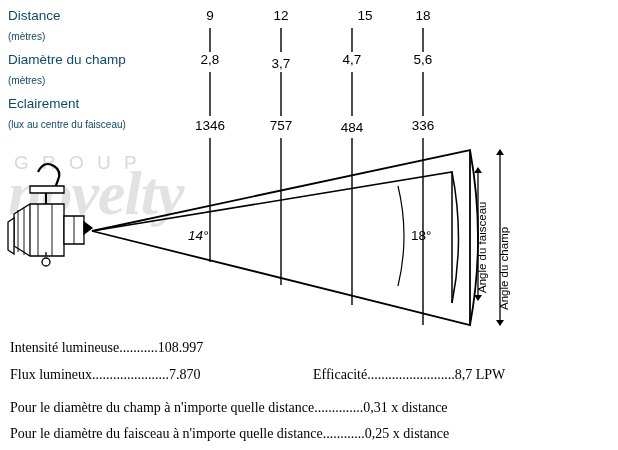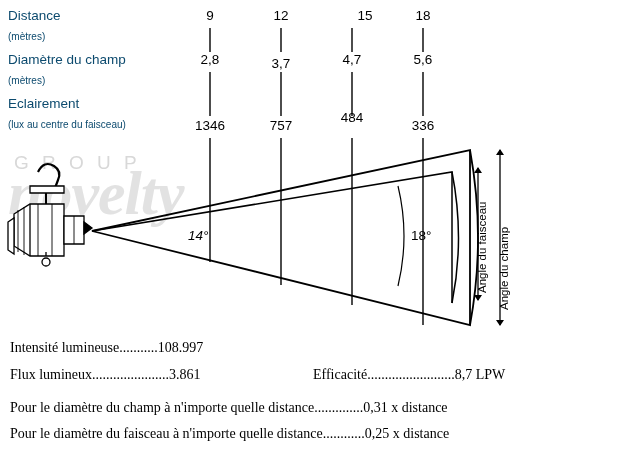--- a/index.html
+++ b/index.html
@@ -120,21 +120,21 @@
   <div class="colval" style="left:335px; top:8px;">15</div>
   <div class="colval" style="left:393px; top:8px;">18</div>
 
   <div class="colval" style="left:180px; top:52px;">2,8</div>
   <div class="colval" style="left:251px; top:56px;">3,7</div>
   <div class="colval" style="left:322px; top:52px;">4,7</div>
   <div class="colval" style="left:393px; top:52px;">5,6</div>
 
   <div class="colval" style="left:180px; top:118px;">1346</div>
   <div class="colval" style="left:251px; top:118px;">757</div>
-  <div class="colval" style="left:322px; top:110px;">484</div>
+  <div class="colval" style="left:322px; top:120px;">484</div>
   <div class="colval" style="left:393px; top:118px;">336</div>
 
   <svg class="abs" style="left:0; top:0;" width="618" height="340">
 
     <line x1="210" y1="28" x2="210" y2="52" stroke="#000" stroke-width="1.4"></line>
     <line x1="210" y1="72" x2="210" y2="116" stroke="#000" stroke-width="1.4"></line>
     <line x1="210" y1="138" x2="210" y2="262" stroke="#000" stroke-width="1.4"></line>
 
     <line x1="281" y1="28" x2="281" y2="52" stroke="#000" stroke-width="1.4"></line>
     <line x1="281" y1="72" x2="281" y2="116" stroke="#000" stroke-width="1.4"></line>
@@ -199,21 +199,21 @@
   <div class="angle-lbl" style="left:188px; top:228px;font-style:italic;">14°</div>
   <div class="angle-lbl" style="left:411px; top:228px;">18°</div>
 
   <div class="vert-lbl" style="left:476px; top:293px; transform: rotate(-90deg);">Angle du faisceau</div>
   <div class="vert-lbl" style="left:498px; top:310px; transform: rotate(-90deg);">Angle du champ</div>
 
   <div class="btm" style="left:10px; top:340px;">
     <span>Intensité lumineuse</span><span>...........</span><span>108.997</span>
   </div>
   <div class="btm" style="left:10px; top:367px;">
-    <span>Flux lumineux</span><span>......................</span><span>3.861</span>
+    <span>Flux lumineux</span><span>......................</span><span>7.870</span>
   </div>
 
   <div class="btm" style="left:313px; top:367px;">
     <span>Efficacité</span><span>.........................</span><span>8,7 LPW</span>
   </div>
 
   <div class="btm" style="left:10px; top:400px;">
     <span>Pour le diamètre du champ à n'importe quelle distance</span><span>..............</span><span>0,31 x distance</span>
   </div>
   <div class="btm" style="left:10px; top:426px;">

